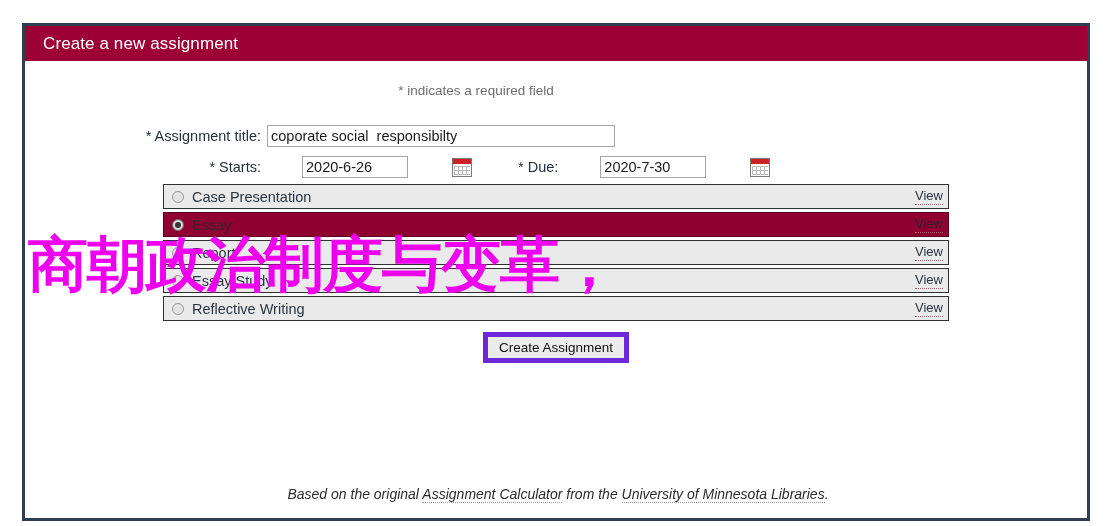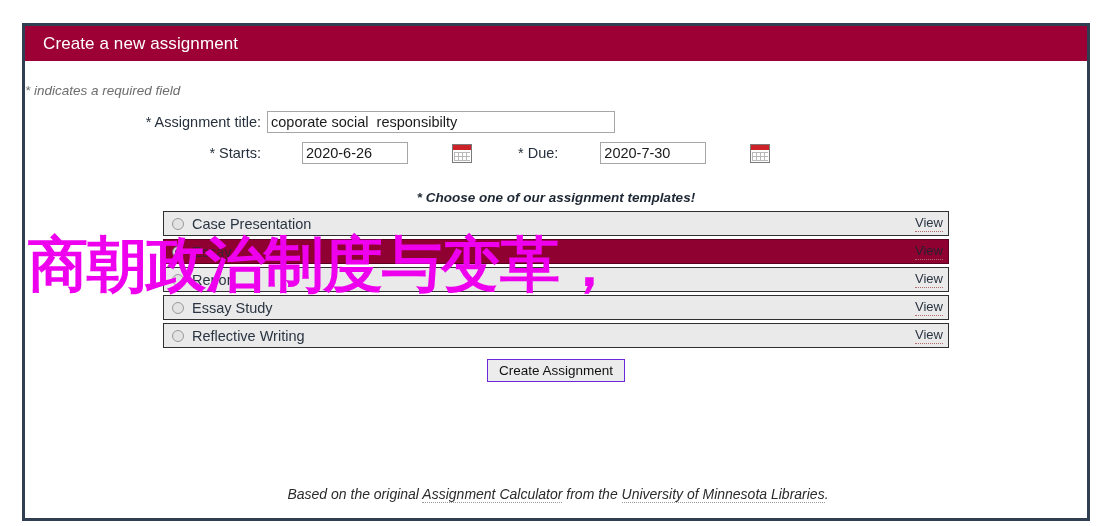--- a/index.html
+++ b/index.html
@@ -39,32 +39,32 @@
     letter-spacing: 0.1px;
   }
 
   .form-body {
     position: relative;
     padding-top: 8px;
   }
 
   
   .required-note {
+    text-align: center;
     font-size: 13.5px;
-    font-style: italic;
     color: #6d6d6d;
     margin-top: 14px;
     margin-right: 160px;
   }
 
   
   .field-row {
     display: flex;
     align-items: center;
-    margin-top: 13px;
+    margin-top: 27px;
     padding-left: 110px;
   }
   .field-row.row-dates { margin-top: 9px; gap: 35px; }
 
   .field-label {
     font-size: 14.5px;
     color: #26303c;
     text-align: right;
     white-space: nowrap;
   }
@@ -199,21 +199,21 @@
   
   .create-wrap {
     text-align: center;
     margin-top: 11px;
   }
   .create-btn {
     font-family: "Liberation Sans", sans-serif;
     font-size: 13.5px;
     color: #111111;
     background: #ececec;
-    border: 1px solid #6d28d9;
+    border: 5px solid #6d28d9;
     padding: 3px 11px;
     cursor: pointer;
   }
 
   
   .footer {
     position: absolute;
     left: 0;
     top: 486px;
     width: 1116px;
@@ -270,21 +270,20 @@
       </span>
       <span class="field-label label-due">* Due:</span>
       <input class="text-input input-date" type="text" value="2020-7-30" style="">
       <span class="cal-icon">
         <span class="cal-frame"></span>
         <span class="cal-top"></span>
         <span class="cal-grid"></span>
       </span>
     </div>
 
-    <div class="choose-note">* Choose one of our assignment templates!</div>
 
     <div class="template-list">
 
       <div class="template-row">
         <span class="row-left">
           <span class="radio"></span>
           <span class="row-label">Case Presentation</span>
         </span>
         <span class="view-btn">View</span>
       </div>

